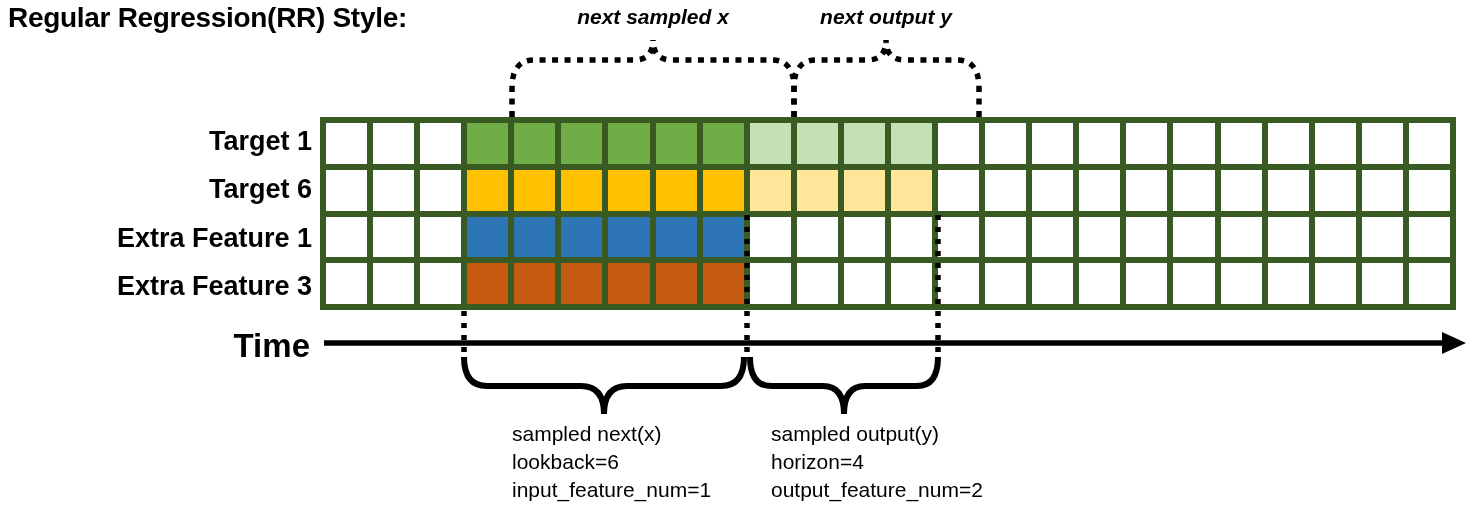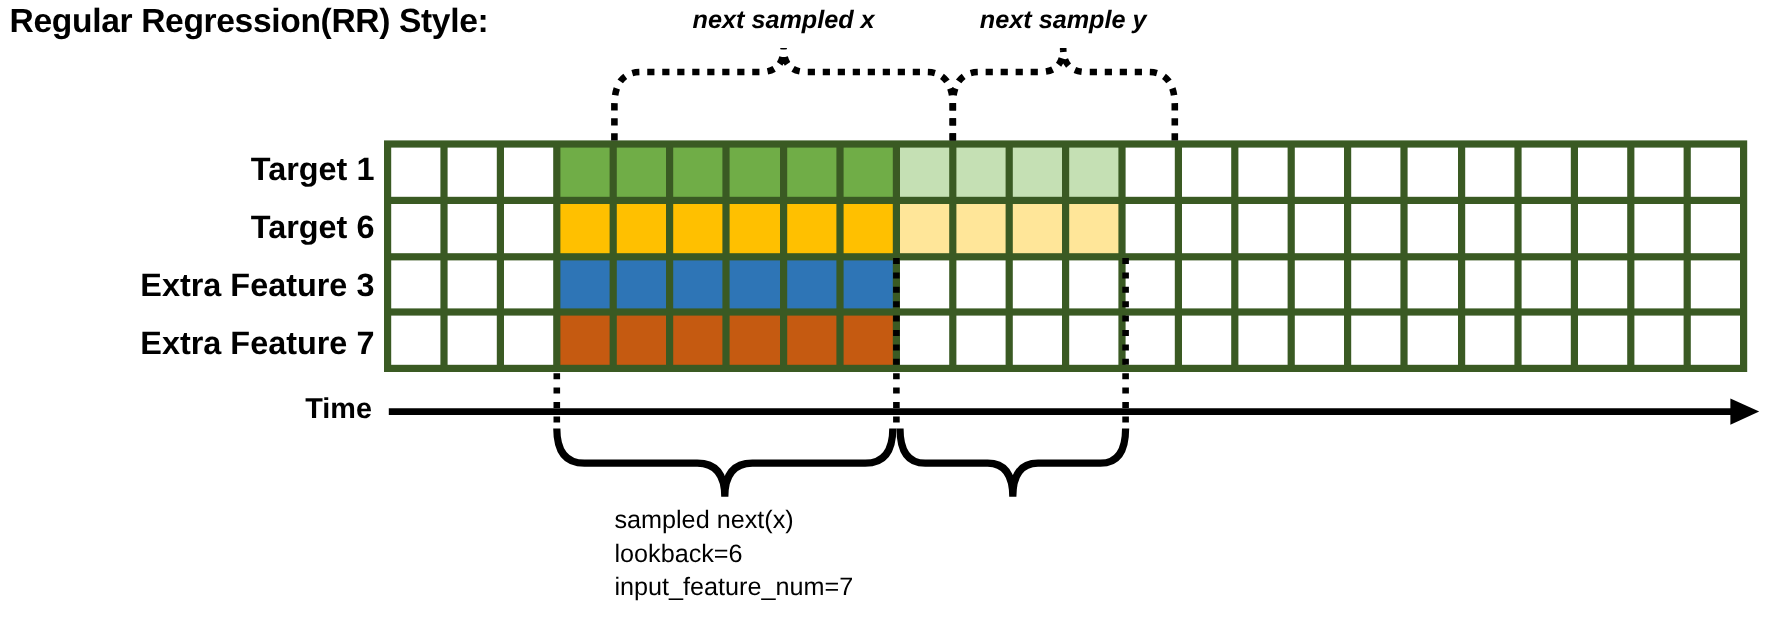--- a/index.html
+++ b/index.html
@@ -26,44 +26,44 @@
   .row-label{
     position:absolute;left:0;width:312px;text-align:right;
     height:48px;line-height:48px;font-size:27px;font-weight:bold;white-space:nowrap;
   }
   #row-label-0{top:117px;}
   #row-label-1{top:165px;}
   #row-label-2{top:214px;}
   #row-label-3{top:262px;}
   .time-label{
     position:absolute;left:160px;width:150px;top:327px;text-align:right;
-    font-size:24px;font-weight:bold;
+    font-size:33px;font-weight:bold;
   }
   svg.overlay{position:absolute;left:0;top:0;pointer-events:none;}
   .ann{
     position:absolute;top:420px;font-size:21px;line-height:28px;font-weight:normal;
     white-space:nowrap;
   }
   #ann-input{left:512px;}
   #ann-output{left:771px;}
 </style>
 </head>
 <body>
 
 <div id="stage">
 
   <div class="title">Regular Regression(RR) Style:</div>
 
   <div class="top-label" id="top-label-x">next sampled x</div>
-  <div class="top-label" id="top-label-y">next sample y</div>
+  <div class="top-label" id="top-label-y">next output y</div>
 
   <div class="row-label" id="row-label-0">Target 1</div>
   <div class="row-label" id="row-label-1">Target 6</div>
-  <div class="row-label" id="row-label-2">Extra Feature 3</div>
-  <div class="row-label" id="row-label-3">Extra Feature 7</div>
+  <div class="row-label" id="row-label-2">Extra Feature 1</div>
+  <div class="row-label" id="row-label-3">Extra Feature 3</div>
 
   <div class="grid" style="background: rgb(58, 90, 35);">
       <div class="cell" style="background: rgb(255, 255, 255);"></div>
       <div class="cell" style="background: rgb(255, 255, 255);"></div>
       <div class="cell" style="background: rgb(255, 255, 255);"></div>
       <div class="cell" style="background: rgb(112, 173, 71);"></div>
       <div class="cell" style="background: rgb(112, 173, 71);"></div>
       <div class="cell" style="background: rgb(112, 173, 71);"></div>
       <div class="cell" style="background: rgb(112, 173, 71);"></div>
       <div class="cell" style="background: rgb(112, 173, 71);"></div>
@@ -177,16 +177,21 @@
     <path d="M 464 357 Q 464 386 487 386 L 581 386 Q 604 386 604 414
              M 744 357 Q 744 386 721 386 L 627 386 Q 604 386 604 414" fill="none" stroke="#000" stroke-width="6"></path>
 
     <path d="M 750 357 Q 750 386 771 386 L 823 386 Q 844 386 844 414
              M 938 357 Q 938 386 917 386 L 865 386 Q 844 386 844 414" fill="none" stroke="#000" stroke-width="6"></path>
   </svg>
 
   <div class="ann" id="ann-input">
     <div>sampled next(x)</div>
     <div>lookback=6</div>
-    <div>input_feature_num=7</div>
+    <div>input_feature_num=1</div>
+  </div>
+  <div class="ann" id="ann-output">
+    <div>sampled output(y)</div>
+    <div>horizon=4</div>
+    <div>output_feature_num=2</div>
   </div>
 
 </div>
 
 </body></html>

